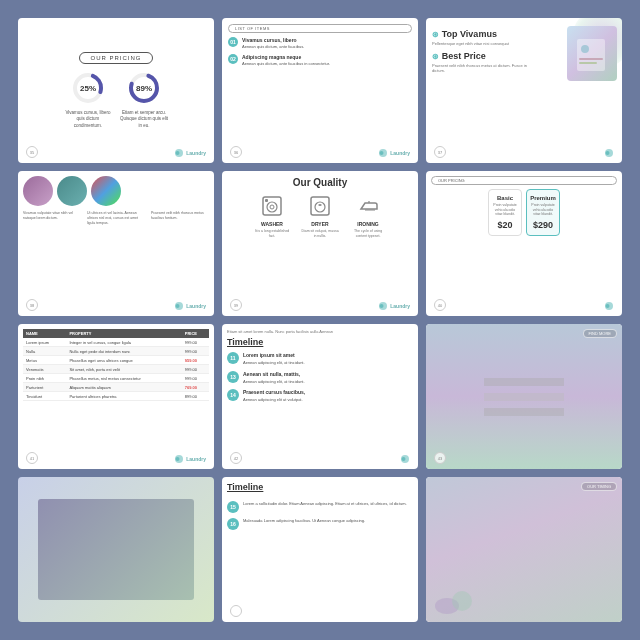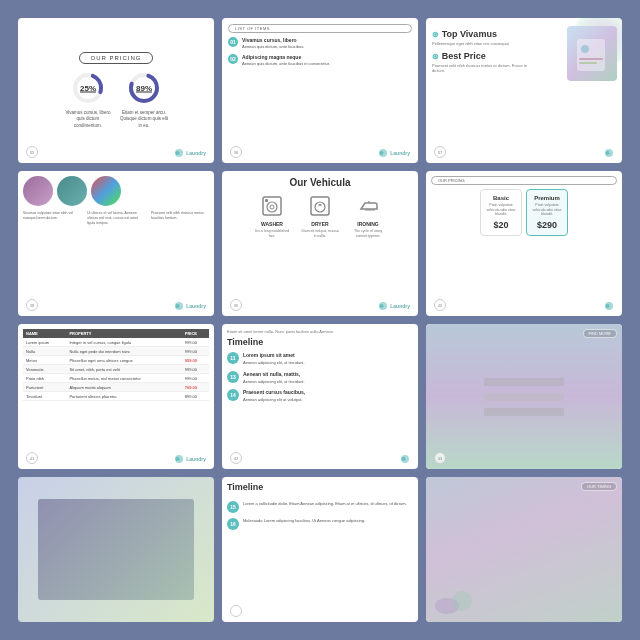--- a/index.html
+++ b/index.html
@@ -69,21 +69,20 @@
       height: 36px;
     }
     .donut-label {
       position: absolute;
       top: 50%;
       left: 50%;
       transform: translate(-50%, -50%);
       font-size: 8px;
       font-weight: bold;
       color: #333;
-      text-decoration: underline;
     }
     .pricing-desc {
       font-size: 4.5px;
       color: #555;
       text-align: center;
       line-height: 1.4;
     }
     .slide-logo {
       position: absolute;
       bottom: 5px;
@@ -265,41 +264,41 @@
       gap: 4px;
       justify-content: center;
     }
     .plan-card {
       border: 1px solid #ddd;
       border-radius: 4px;
       padding: 5px 4px;
       display: flex;
       flex-direction: column;
       align-items: center;
-      width: 42px;
+      width: 34px;
     }
     .plan-card.featured {
       border-color: #5bbfbf;
       background: #f0fafa;
     }
     .plan-name { font-size: 6px; font-weight: bold; color: #333; margin-bottom: 2px; }
     .plan-desc { font-size: 3.5px; color: #777; text-align: center; margin-bottom: 3px; line-height: 1.3; }
     .plan-price { font-size: 9px; font-weight: bold; color: #333; }
 
     
     .slide-table { padding: 5px; }
     .table-inner { width: 100%; border-collapse: collapse; }
     .table-inner th { background: #555; color: white; font-size: 4px; padding: 2px 3px; text-align: left; }
     .table-inner td { font-size: 4px; color: #444; padding: 1.5px 3px; border-bottom: 1px solid #eee; }
     .table-inner tr:nth-child(even) td { background: #f8f8f8; }
     .td-highlight { color: #e05050 !important; font-weight: bold; }
 
     
     .slide-timeline-right { padding: 5px; }
-    .timeline-title { font-size: 9px; font-weight: bold; color: #333; margin-bottom: 5px; }
+    .timeline-title { font-size: 9px; font-weight: bold; color: #333; margin-bottom: 5px; text-decoration: underline; }
     .timeline-item { display: flex; align-items: flex-start; margin-bottom: 5px; gap: 4px; }
     .timeline-number {
       background: #5bbfbf;
       color: white;
       border-radius: 50%;
       width: 12px;
       height: 12px;
       display: flex;
       align-items: center;
       justify-content: center;
@@ -479,21 +478,21 @@
     <div class="slide-logo">
       <svg class="logo-icon" viewBox="0 0 20 20">
         <circle cx="10" cy="10" r="8" fill="#6bbfbf" opacity="0.6"></circle>
         <circle cx="7" cy="10" r="4" fill="#6bbfbf"></circle>
       </svg>
       <span>Laundry</span>
     </div>
   </div>
 
   <div class="slide slide-services">
-    <div class="services-title">Our Vehicula</div>
+    <div class="services-title">Our Quality</div>
     <div class="services-icons">
       <div class="service-item">
         <div class="service-icon">
           <svg width="22" height="22" viewBox="0 0 22 22">
             <rect x="2" y="2" width="18" height="18" rx="2" fill="none" stroke="#888" stroke-width="1.5"></rect>
             <circle cx="11" cy="12" r="5" fill="none" stroke="#888" stroke-width="1.2"></circle>
             <circle cx="11" cy="12" r="2" fill="none" stroke="#888" stroke-width="1"></circle>
             <rect x="4" y="4" width="3" height="3" rx="1" fill="#888"></rect>
           </svg>
         </div>

